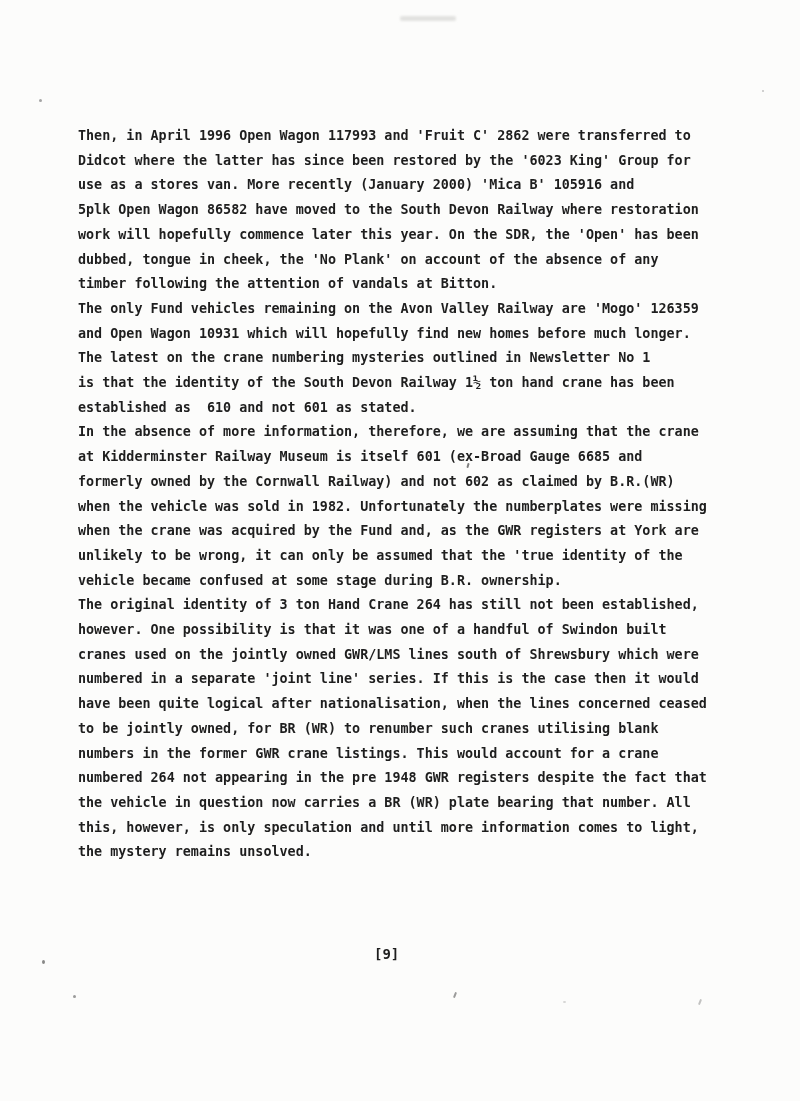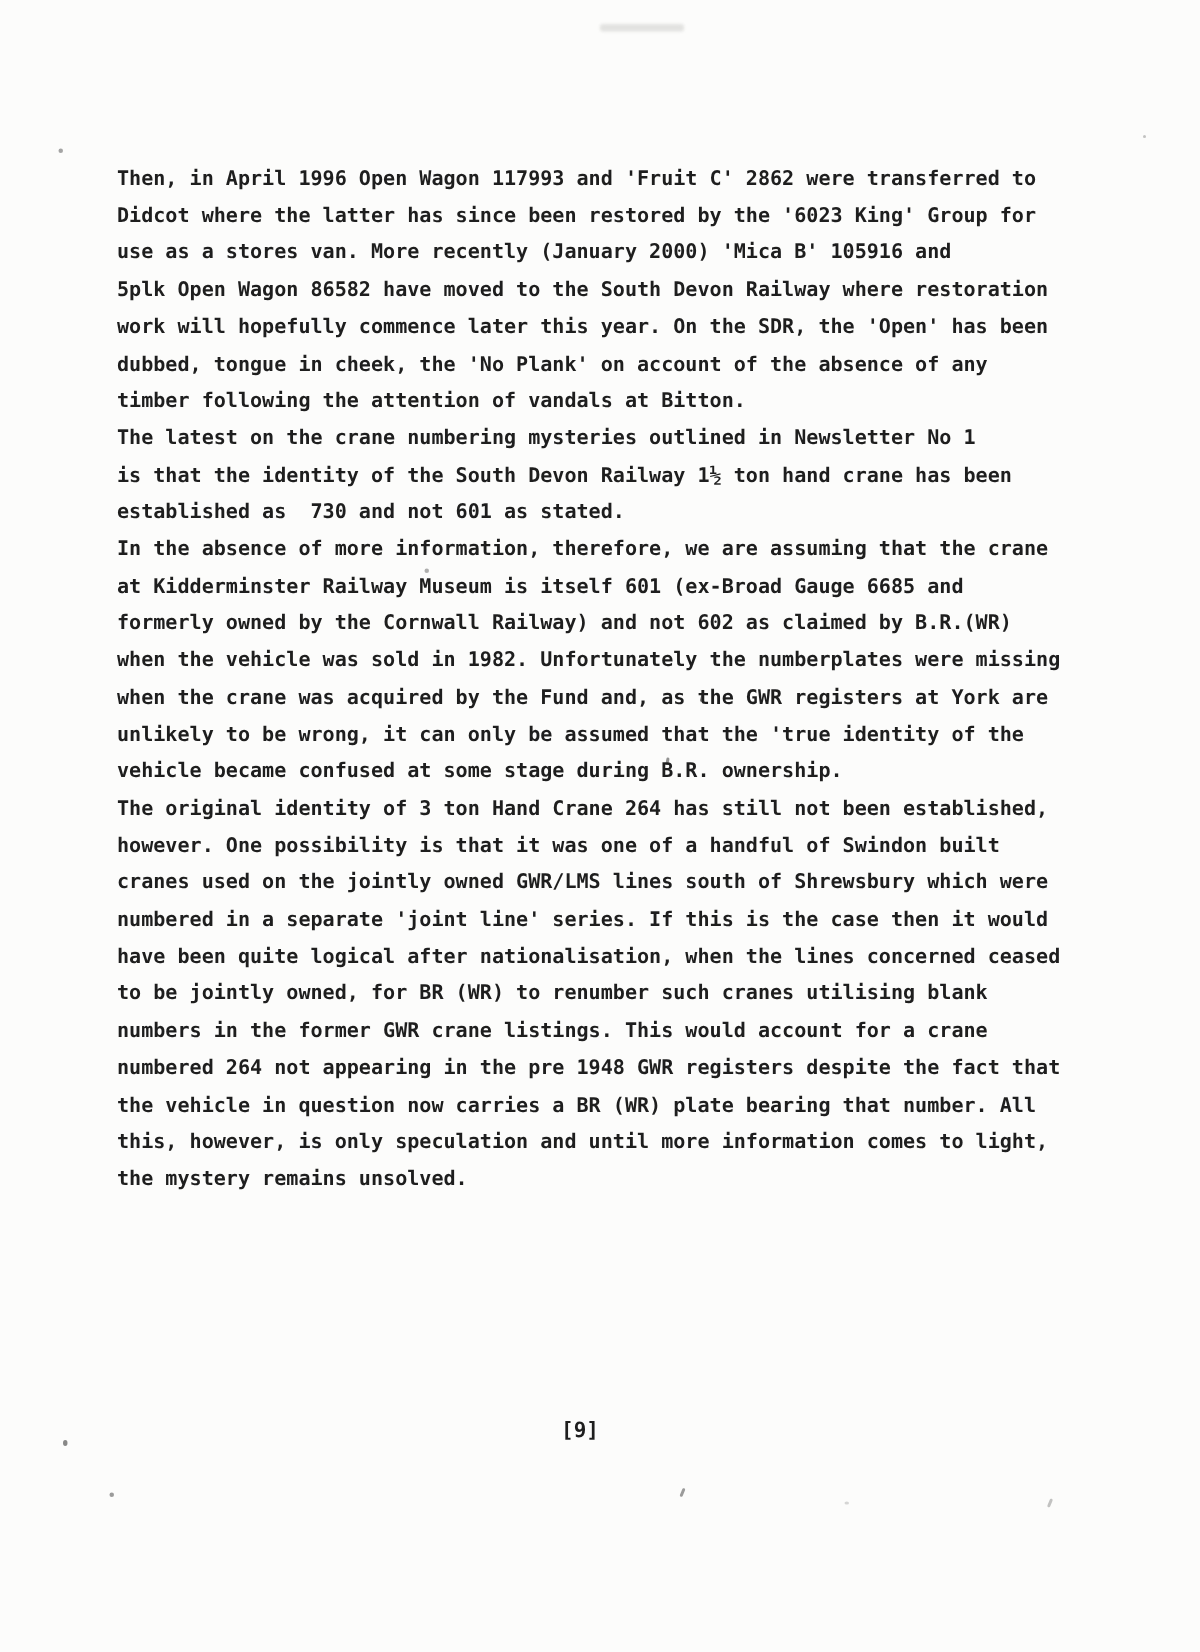--- a/index.html
+++ b/index.html
@@ -7,21 +7,21 @@
     position: relative;
     width: 800px;
     height: 1101px;
     background: #fcfcfb;
     overflow: hidden;
     font-family: "DejaVu Sans Mono", "Liberation Mono", monospace;
   }
   .doc {
     position: absolute;
     left: 78px;
-    top: 108px;
+    top: 124px;
     width: 660px;
     color: #1e1e1e;
     font-size: 13.4px;
     font-weight: 700;
     line-height: 24.7px;
     letter-spacing: 0;
   }
   .para {
     white-space: pre;
     margin: 0;
@@ -84,25 +84,27 @@
   <div class="doc">
 
     <div class="para">Then, in April 1996 Open Wagon 117993 and 'Fruit C' 2862 were transferred to
 Didcot where the latter has since been restored by the '6023 King' Group for
 use as a stores van. More recently (January 2000) 'Mica B' 105916 and
 5plk Open Wagon 86582 have moved to the South Devon Railway where restoration
 work will hopefully commence later this year. On the SDR, the 'Open' has been
 dubbed, tongue in cheek, the 'No Plank' on account of the absence of any
 timber following the attention of vandals at Bitton.</div>
 
+    <div class="para">The only Fund vehicles remaining on the Avon Valley Railway are 'Mogo' 126359
+and Open Wagon 10931 which will hopefully find new homes before much longer.</div>
 
 
     <div class="para">The latest on the crane numbering mysteries outlined in Newsletter No 1
 is that the identity of the South Devon Railway 1½ ton hand crane has been
-established as  730 and not 601 as stated.</div>
+established as  610 and not 601 as stated.</div>
 
     <div class="para">In the absence of more information, therefore, we are assuming that the crane
 at Kidderminster Railway Museum is itself 601 (ex-Broad Gauge 6685 and
 formerly owned by the Cornwall Railway) and not 602 as claimed by B.R.(WR)
 when the vehicle was sold in 1982. Unfortunately the numberplates were missing
 when the crane was acquired by the Fund and, as the GWR registers at York are
 unlikely to be wrong, it can only be assumed that the 'true identity of the
 vehicle became confused at some stage during B.R. ownership.</div>
 
     <div class="para">The original identity of 3 ton Hand Crane 264 has still not been established,

